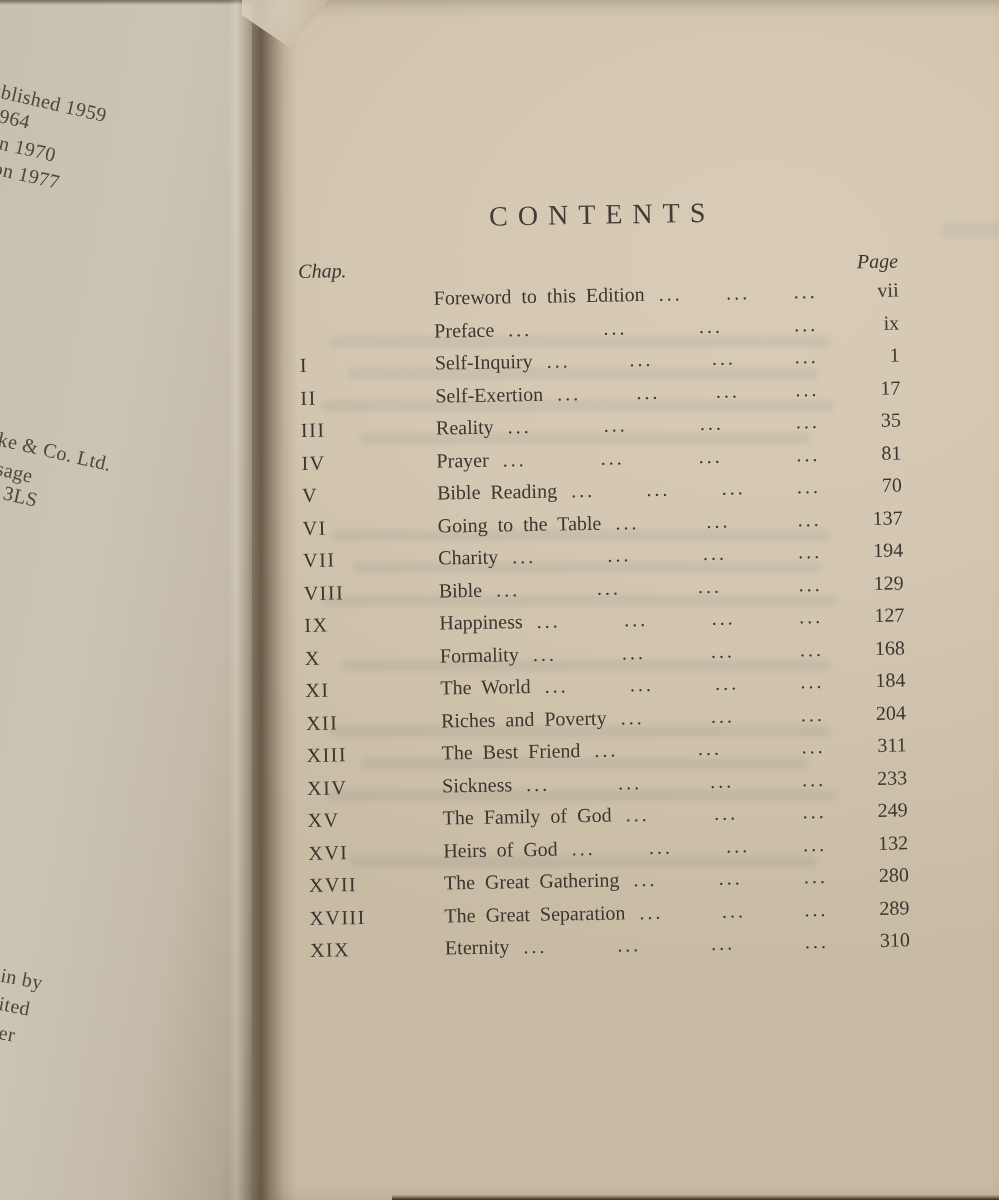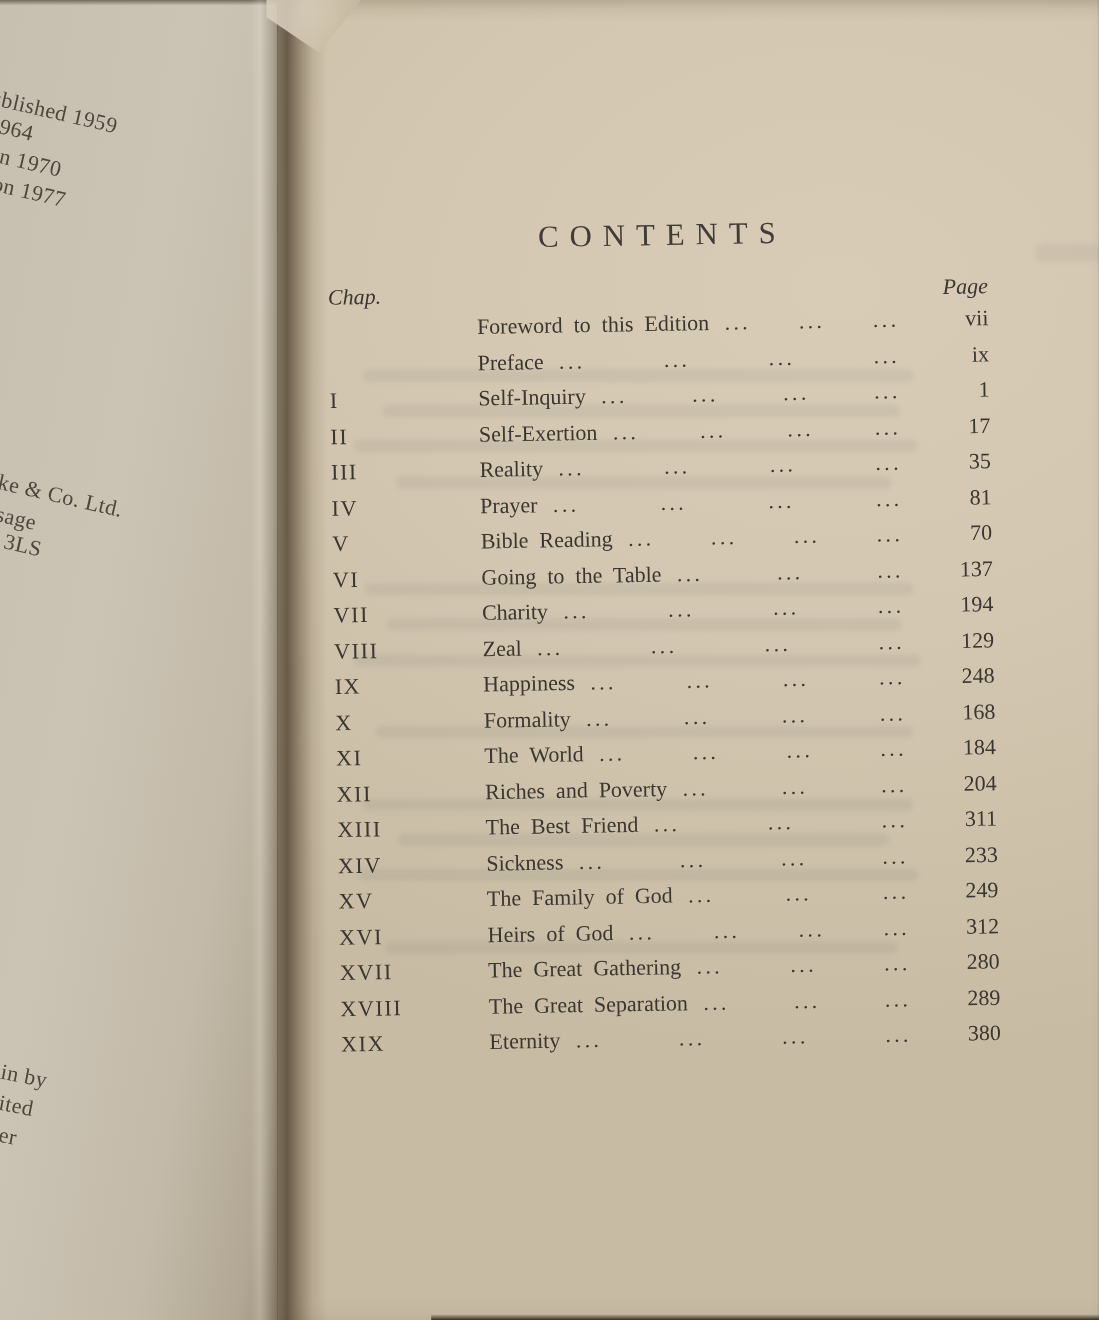--- a/index.html
+++ b/index.html
@@ -243,39 +243,39 @@
         <span class="leader">
           <span class="dots">...</span>
           <span class="dots">...</span>
           <span class="dots">...</span>
           <span class="dots">...</span>
         </span>
         <span class="pagenum">194</span>
       </div>
       <div class="toc-row">
         <span class="chap">VIII</span>
-        <span class="title">Zeal</span>
+        <span class="title">Bible</span>
         <span class="leader">
           <span class="dots">...</span>
           <span class="dots">...</span>
           <span class="dots">...</span>
           <span class="dots">...</span>
         </span>
         <span class="pagenum">129</span>
       </div>
       <div class="toc-row">
         <span class="chap">IX</span>
         <span class="title">Happiness</span>
         <span class="leader">
           <span class="dots">...</span>
           <span class="dots">...</span>
           <span class="dots">...</span>
           <span class="dots">...</span>
         </span>
-        <span class="pagenum">248</span>
+        <span class="pagenum">127</span>
       </div>
       <div class="toc-row">
         <span class="chap">X</span>
         <span class="title">Formality</span>
         <span class="leader">
           <span class="dots">...</span>
           <span class="dots">...</span>
           <span class="dots">...</span>
           <span class="dots">...</span>
         </span>
@@ -335,21 +335,21 @@
       </div>
       <div class="toc-row">
         <span class="chap">XVI</span>
         <span class="title">Heirs of God</span>
         <span class="leader">
           <span class="dots">...</span>
           <span class="dots">...</span>
           <span class="dots">...</span>
           <span class="dots">...</span>
         </span>
-        <span class="pagenum">312</span>
+        <span class="pagenum">132</span>
       </div>
       <div class="toc-row">
         <span class="chap">XVII</span>
         <span class="title">The Great Gathering</span>
         <span class="leader">
           <span class="dots">...</span>
           <span class="dots">...</span>
           <span class="dots">...</span>
         </span>
         <span class="pagenum">280</span>
@@ -366,18 +366,18 @@
       </div>
       <div class="toc-row">
         <span class="chap">XIX</span>
         <span class="title">Eternity</span>
         <span class="leader">
           <span class="dots">...</span>
           <span class="dots">...</span>
           <span class="dots">...</span>
           <span class="dots">...</span>
         </span>
-        <span class="pagenum">380</span>
+        <span class="pagenum">310</span>
       </div>
     </div>
 </div>
 
 <div class="bottom-edge"></div>
 
 </body></html>

